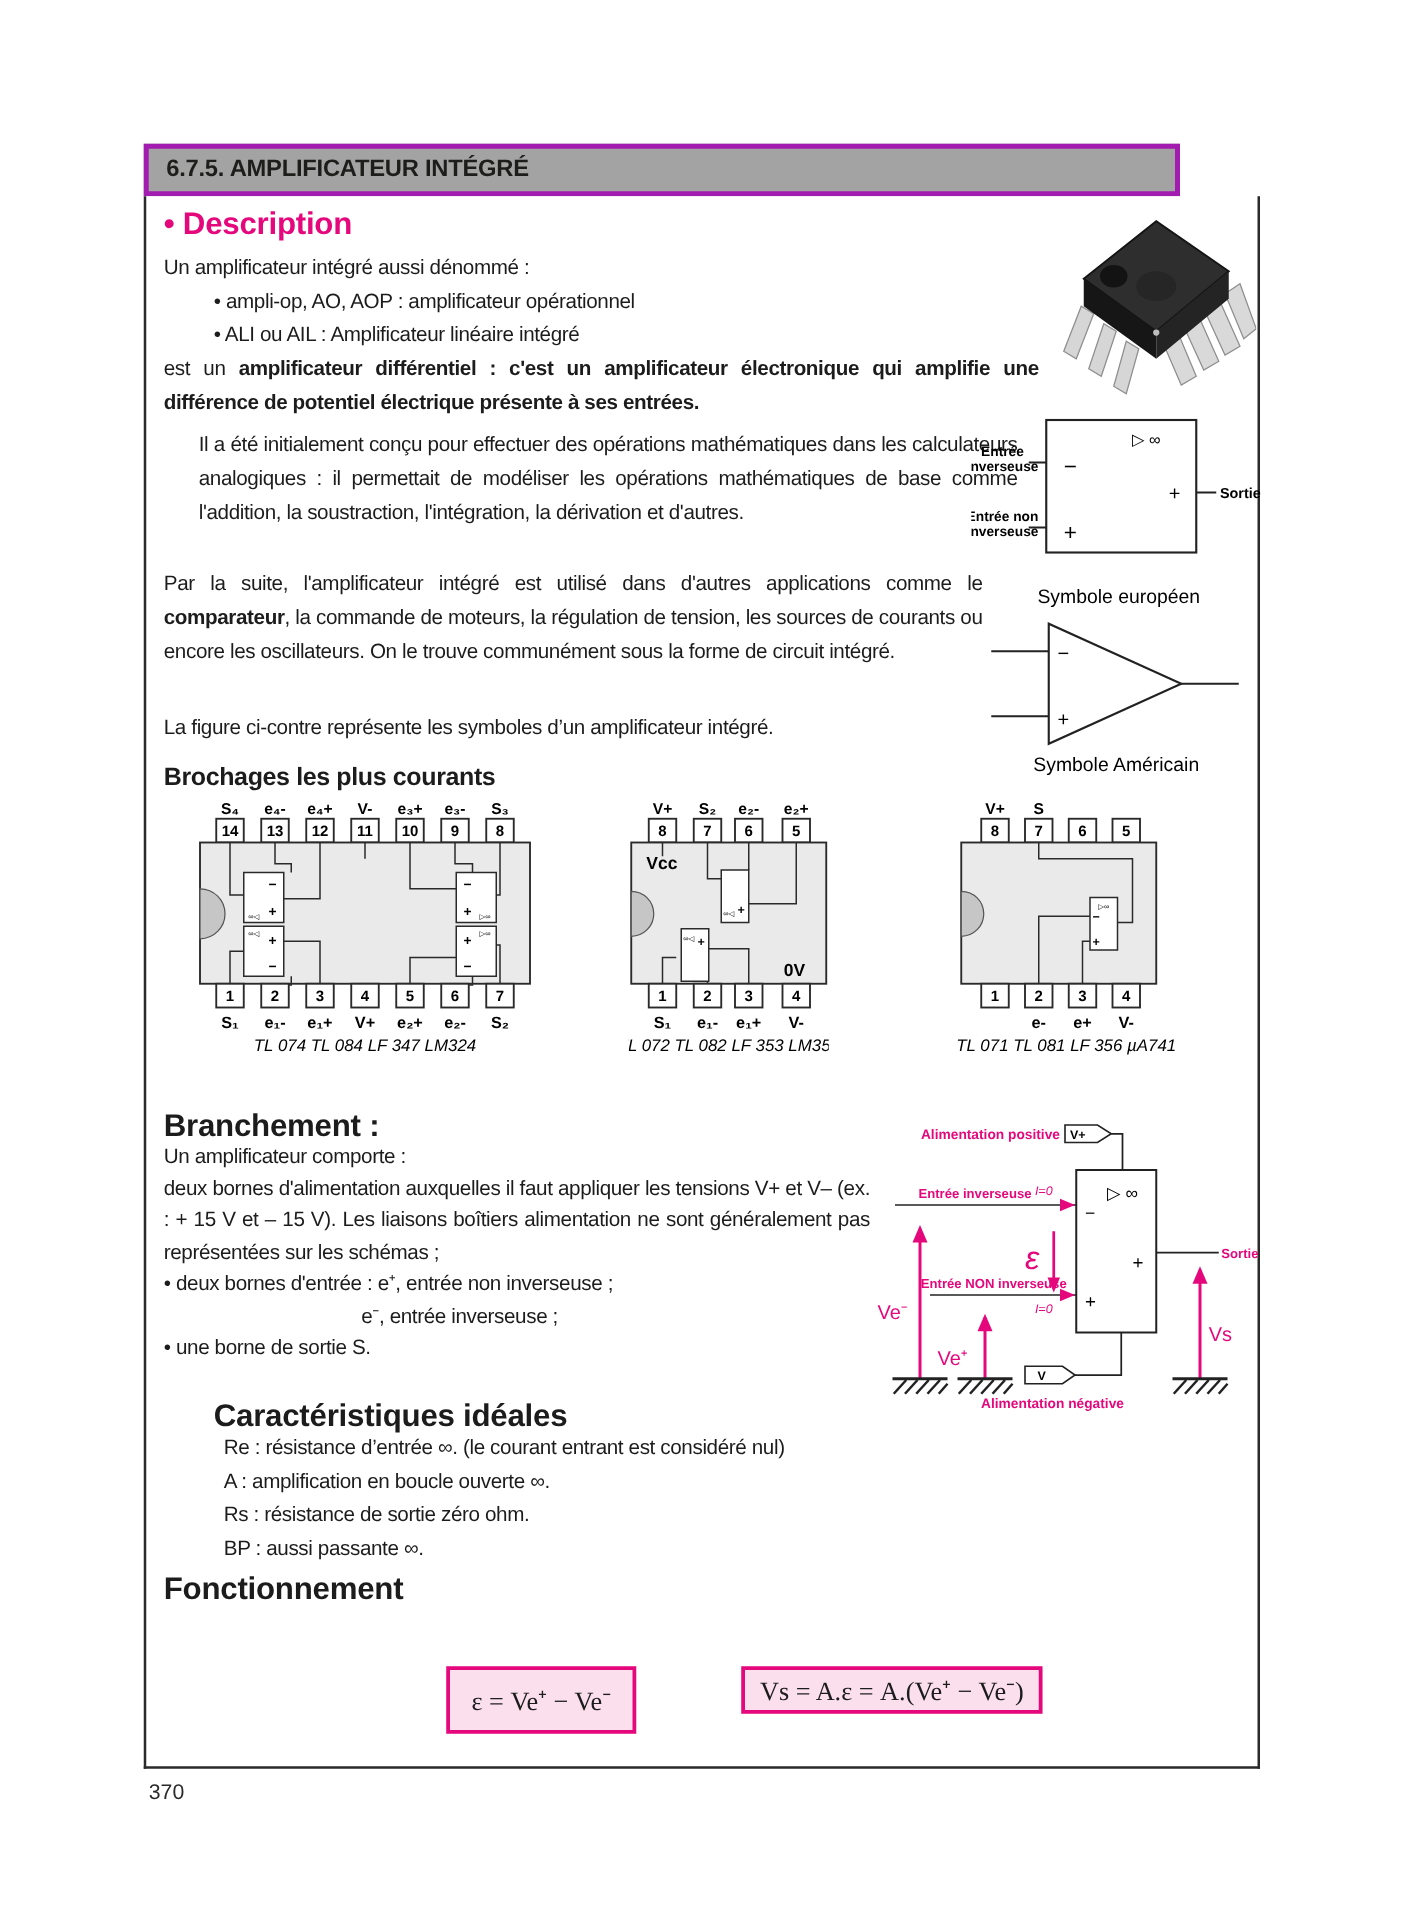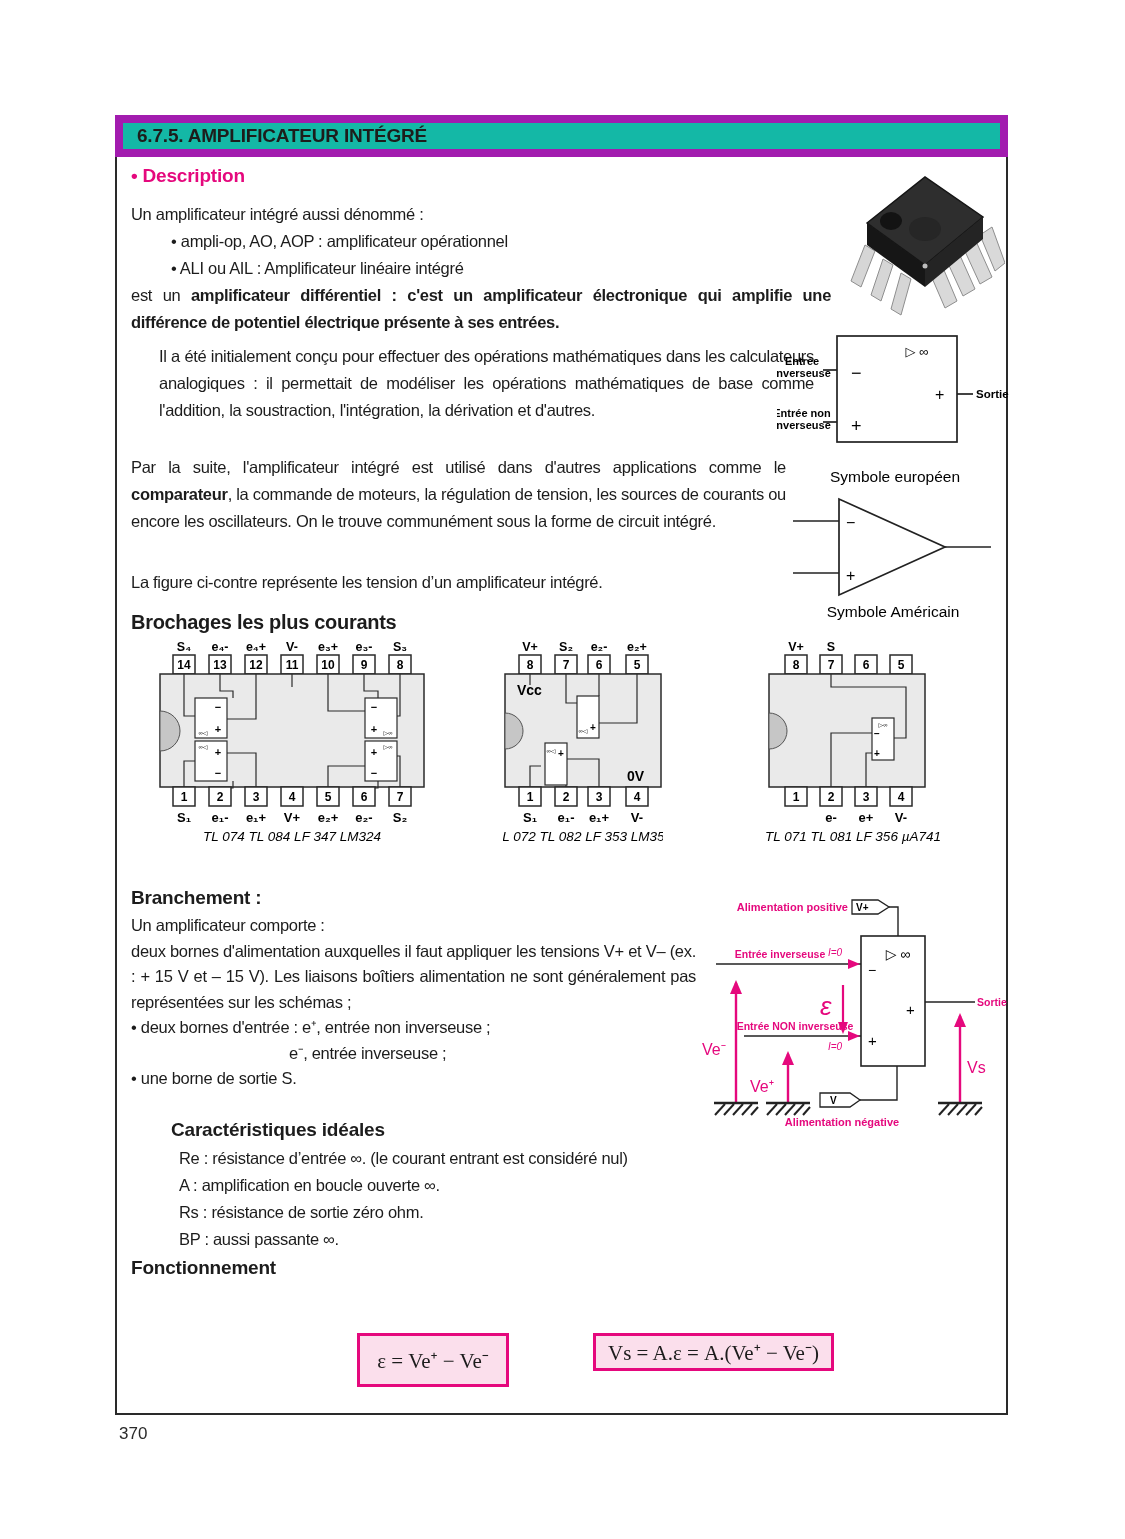--- a/index.html
+++ b/index.html
@@ -1,30 +1,30 @@
 <!DOCTYPE html>
 <html><head>
 <meta charset="utf-8">
 <style>
   * { margin:0; padding:0; box-sizing:border-box; }
   html,body { width:1125px; height:1539px; background:#ffffff; }
   body { position:relative; font-family:"Liberation Sans", sans-serif; color:#1c1c1c; }
   .abs { position:absolute; }
   .band {
-    left:115px; top:115px; width:893px; height:42px;
-    background:#14b8a6; border:8px solid #a21caf;
+    left:115px; top:115px; width:829px; height:42px;
+    background:#a3a3a3; border:4px solid #a21caf;
     display:flex; align-items:center; padding-left:14px;
     font-weight:bold; font-size:19px; letter-spacing:-0.2px; color:#1d1d1b;
   }
   .content {
     left:115px; top:157px; width:893px; height:1258px;
     border:2px solid #2a2a2a; border-top:none; background:#fff;
   }
   .mag { color:#e5087d; }
-  .h1 { font-weight:bold; font-size:19px; letter-spacing:-0.2px; }
+  .h1 { font-weight:bold; font-size:25px; letter-spacing:-0.2px; }
   .h2 { font-weight:bold; font-size:20px; letter-spacing:-0.3px; }
   .para { font-size:16.5px; line-height:27px; letter-spacing:-0.3px; text-align:justify; }
   .tight { line-height:25.5px; }
   .blist { padding-left:40px; }
   .indent2 { padding-left:158px; }
   .caract li { list-style:none; font-size:16.5px; line-height:27px; letter-spacing:-0.3px; }
   .formula {
     border:3px solid #e5087d; background:#fbdfec;
     font-family:"Liberation Serif", serif; 
     font-size:21px; display:flex; align-items:center; justify-content:center;
@@ -72,21 +72,21 @@
     <polygon points="96,106 154,58 154,80 96,128" fill="#242424"></polygon>
     <ellipse cx="62" cy="62" rx="11" ry="9" fill="#131313"></ellipse>
     <ellipse cx="96" cy="70" rx="16" ry="12" fill="#262626"></ellipse>
     <circle cx="96" cy="107" r="2.5" fill="#bdbdbd"></circle>
   </svg>
 
   <p class="abs para" style="left:14px; top:186px; width:655px;margin-left:28px;">Il a été initialement conçu pour effectuer des opérations mathématiques dans les calculateurs analogiques : il permettait de modéliser les opérations mathématiques de base comme l'addition, la soustraction, l'intégration, la dérivation et d'autres.</p>
 
   <p class="abs para" style="left:14px; top:297px; width:655px;"><span>Par la suite, l'amplificateur intégré est utilisé dans d'autres applications comme le </span><b>comparateur</b><span>, la commande de moteurs, la régulation de tension, les sources de courants ou encore les oscillateurs. On le trouve communément sous la forme de circuit intégré.</span></p>
 
-  <p class="abs para" style="left:14px; top:412px; width:665px;">La figure ci-contre représente les tension d’un amplificateur intégré.</p>
+  <p class="abs para" style="left:14px; top:412px; width:665px;">La figure ci-contre représente les symboles d’un amplificateur intégré.</p>
 
   <svg class="abs" style="left:660px; top:175px;" width="232" height="158" viewBox="0 0 232 158">
     <rect x="60" y="4" width="120" height="106" fill="none" stroke="#222" stroke-width="1.7"></rect>
     <text x="140" y="24" font-size="13" text-anchor="middle">▷ ∞</text>
     <text x="74" y="47" font-size="18">−</text>
     <text x="74" y="100" font-size="18">+</text>
     <text x="158" y="68" font-size="16">+</text>
     <line x1="46" y1="38" x2="60" y2="38" stroke="#222" stroke-width="1.7"></line>
     <line x1="46" y1="90" x2="60" y2="90" stroke="#222" stroke-width="1.7"></line>
     <line x1="180" y1="62" x2="196" y2="62" stroke="#222" stroke-width="1.7"></line>

